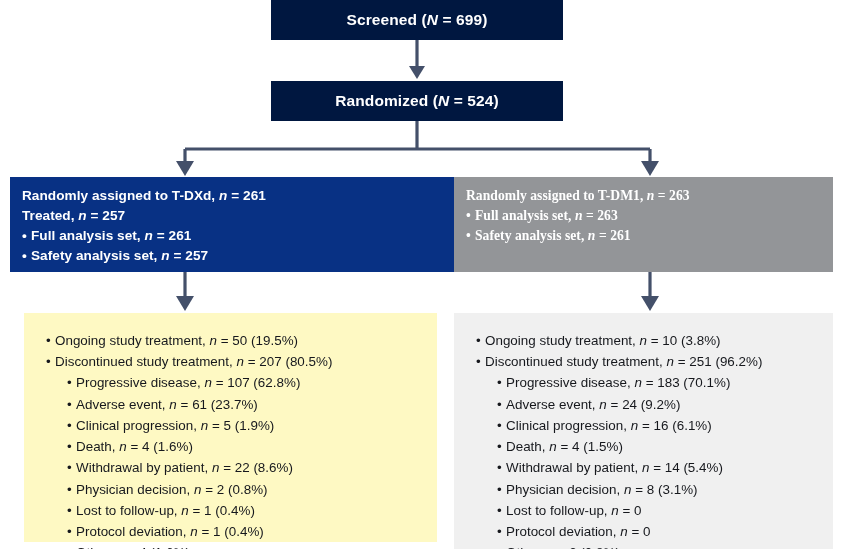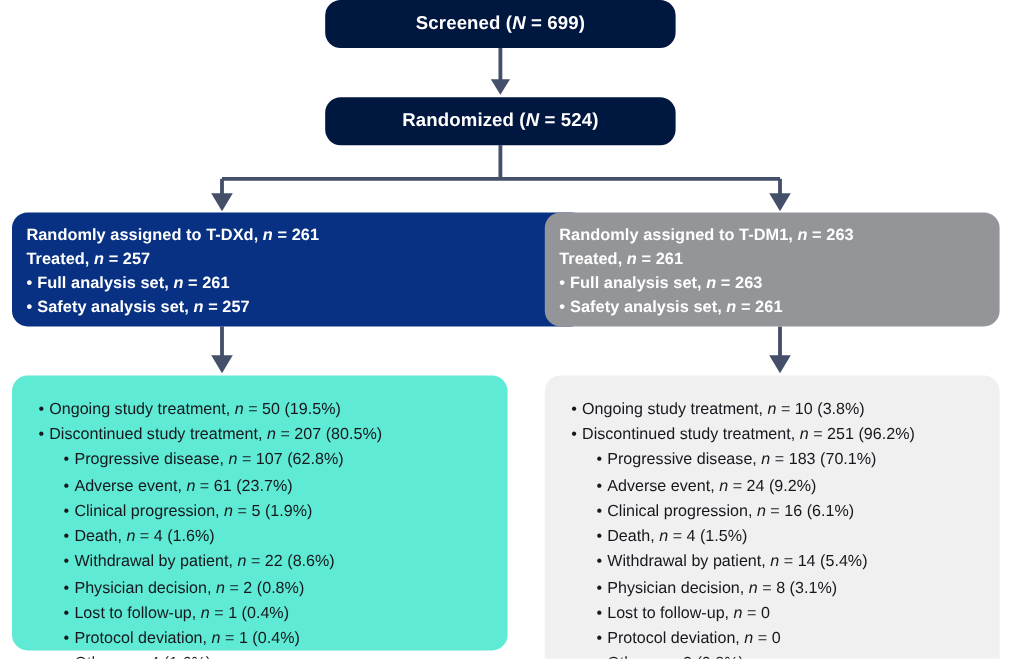--- a/index.html
+++ b/index.html
@@ -20,21 +20,20 @@
     position: absolute;
     left: 0; top: 0;
     width: 843px;
     height: 549px;
   }
 
   
   .node {
     position: absolute;
     box-sizing: border-box;
-    border-radius: 13px;
   }
 
   
   .top-box {
     background: #001740;
     color: #ffffff;
     display: flex;
     align-items: center;
     justify-content: center;
     font-size: 15.5px;
@@ -47,31 +46,31 @@
   
   .arm-box {
     color: #ffffff;
     padding: 9px 12px 8px 12px;
     font-size: 13.6px;
     font-weight: bold;
     line-height: 1.47;
     letter-spacing: .05px;
   }
   #arm-left  { left: 10px;  top: 177px; width: 479px; height: 95px; background: #083184; }
-  #arm-right { left: 454px; top: 177px; width: 379px; height: 95px; background: #939598; }
+  #arm-right { left: 454px; top: 177px; width: 379px; height: 95px; background: #939598; font-family: Liberation Serif, serif; }
 
   
   .panel {
     color: #16181d;
     font-size: 13.4px;
     line-height: 1.585;
     padding: 17px 12px 12px 22px;
     letter-spacing: .02px;
   }
-  #panel-left  { left: 10px;  top: 313px; width: 413px; height: 229px; background: #5eead4; }
+  #panel-left  { left: 24px;  top: 313px; width: 413px; height: 229px; background: #fef9c3; }
   #panel-right { left: 454px; top: 313px; width: 379px; height: 276px; background: #f0f0f0; }
 
   .panel .lvl1 { margin: 0; padding: 0; }
   .panel .lvl2 { margin: 0; padding: 0 0 0 21px; }
   .row { white-space: nowrap; }
   .bullet { display: inline-block; width: 9px; }
 
   em.var { font-style: italic; }
 
   
@@ -120,21 +119,20 @@
 
   <div class="node arm-box" id="arm-left">
     <div class="row"><span>Randomly assigned to T-DXd, </span><em class="var">n</em><span> = 261</span></div>
     <div class="row"><span>Treated, </span><em class="var">n</em><span> = 257</span></div>
     <div class="row"><span class="bullet">•</span><span>Full analysis set, </span><em class="var">n</em><span> = 261</span></div>
     <div class="row"><span class="bullet">•</span><span>Safety analysis set, </span><em class="var">n</em><span> = 257</span></div>
   </div>
 
   <div class="node arm-box" id="arm-right">
     <div class="row"><span>Randomly assigned to T-DM1, </span><em class="var">n</em><span> = 263</span></div>
-    <div class="row"><span>Treated, </span><em class="var">n</em><span> = 261</span></div>
     <div class="row"><span class="bullet">•</span><span>Full analysis set, </span><em class="var">n</em><span> = 263</span></div>
     <div class="row"><span class="bullet">•</span><span>Safety analysis set, </span><em class="var">n</em><span> = 261</span></div>
   </div>
 
   <div class="node panel" id="panel-left">
     <div class="lvl1">
       <div class="row"><span class="bullet">•</span><span>Ongoing study treatment, </span><em class="var">n</em><span> = 50 (19.5%)</span></div>
       <div class="row"><span class="bullet">•</span><span>Discontinued study treatment, </span><em class="var">n</em><span> = 207 (80.5%)</span></div>
     </div>
     <div class="lvl2">

